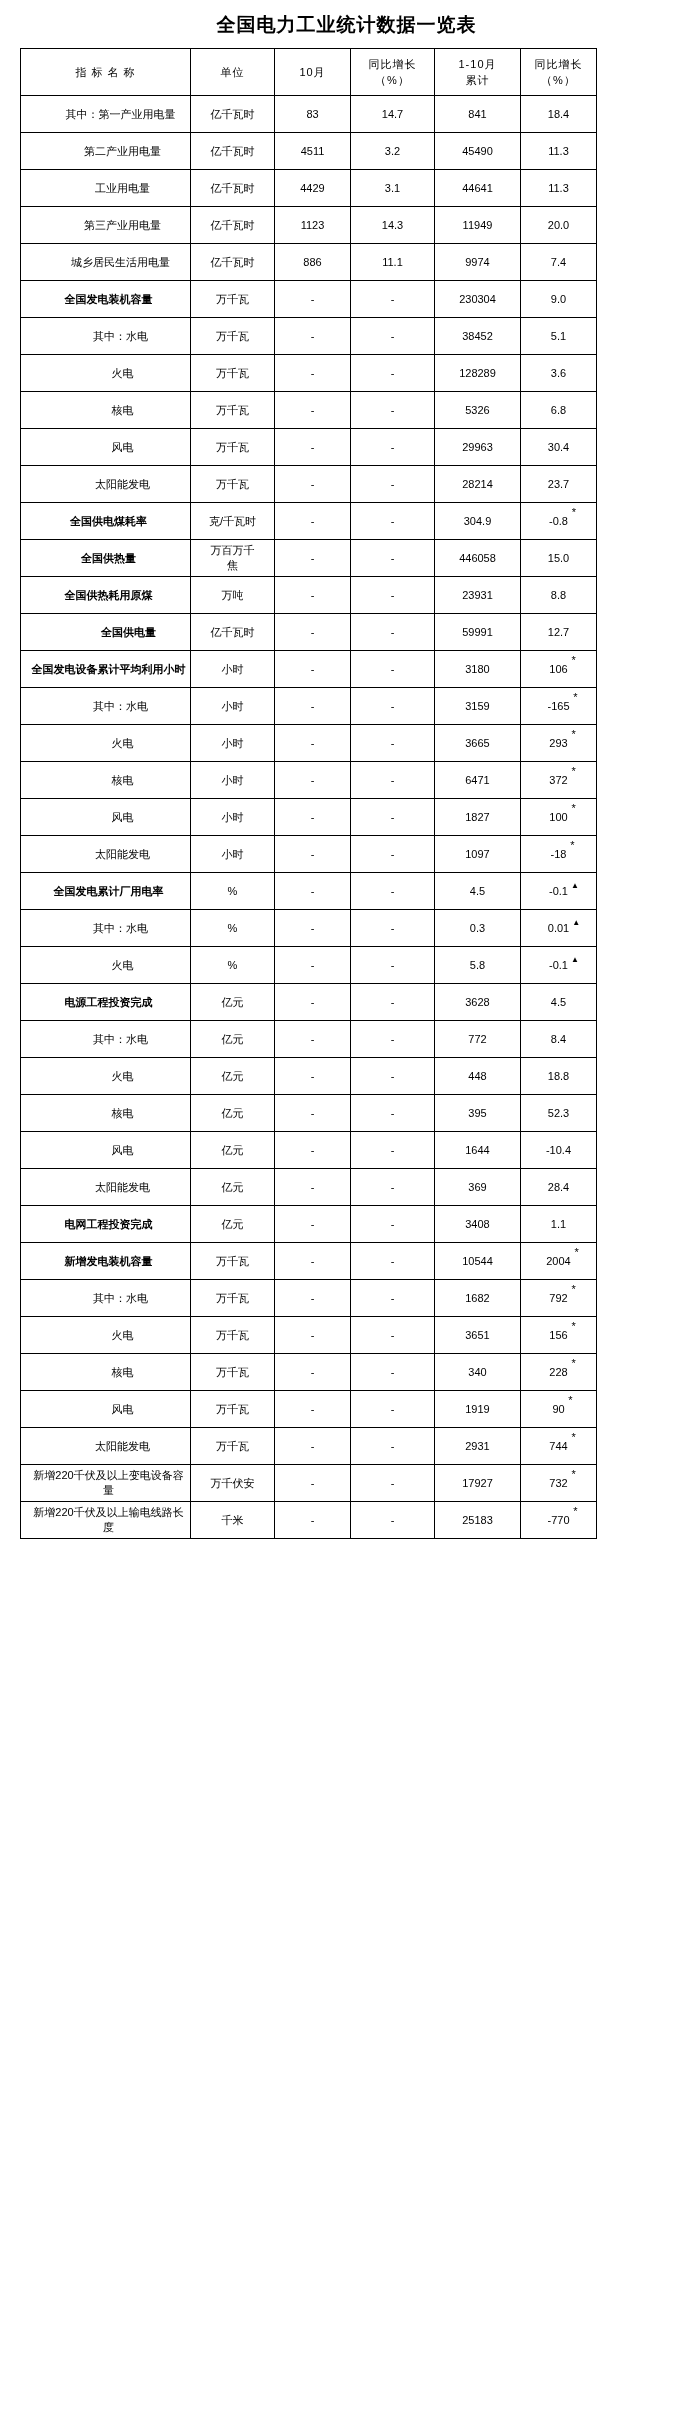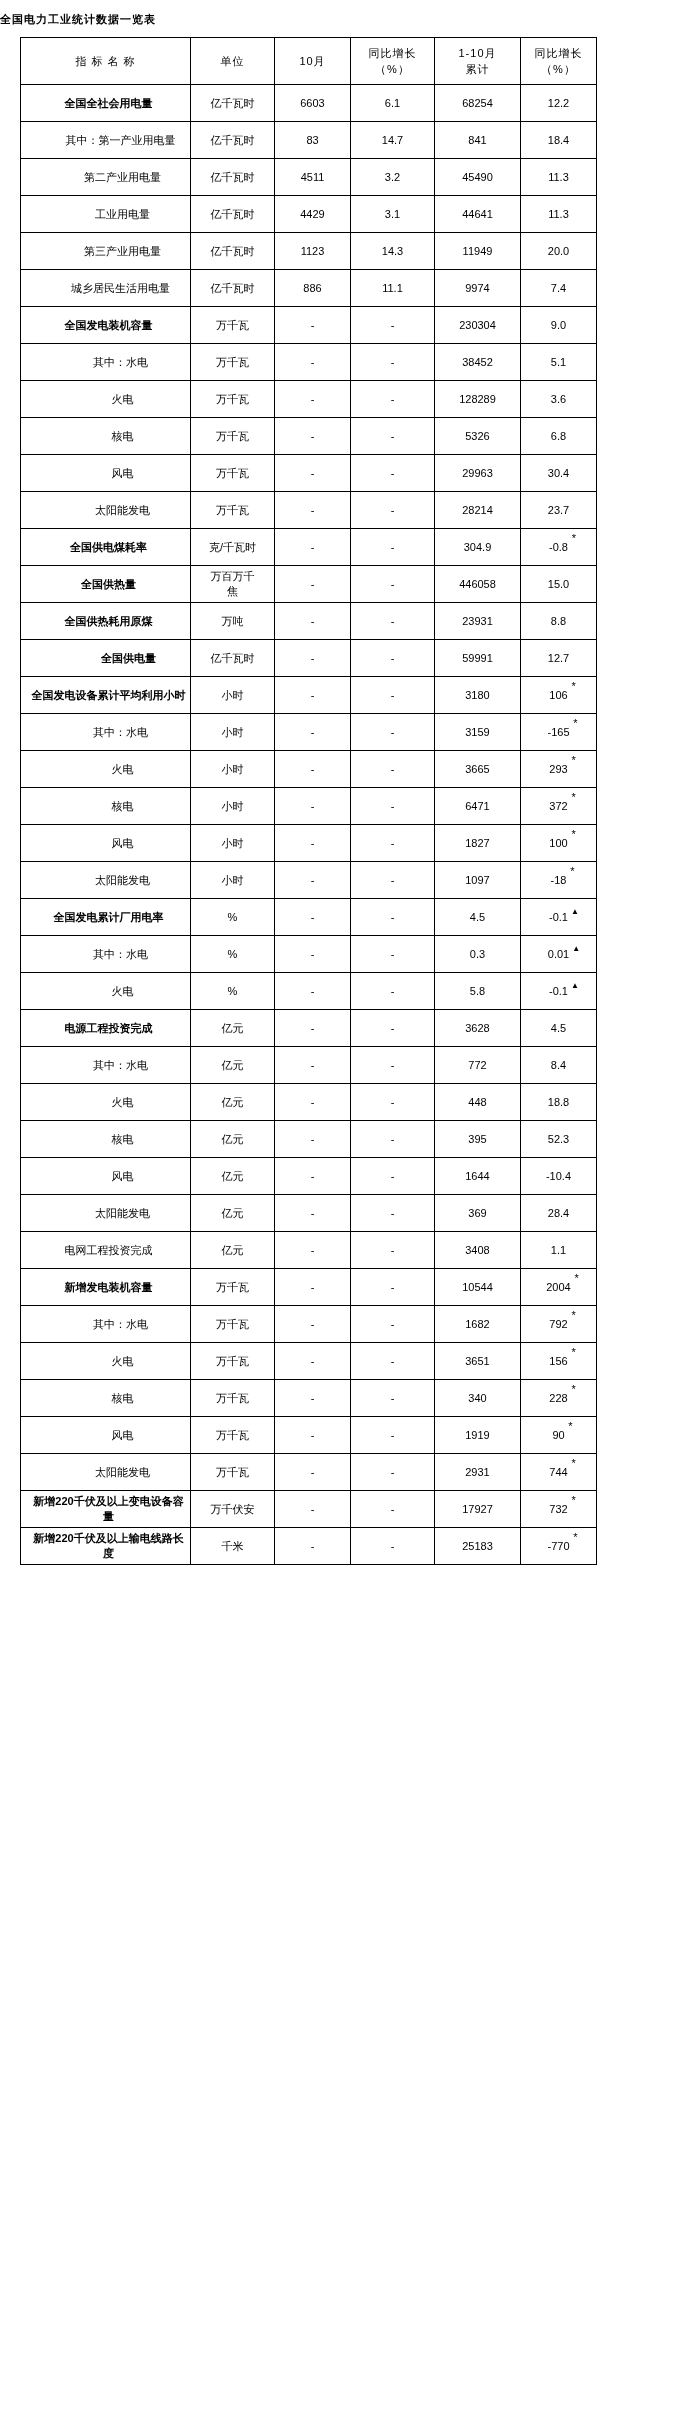--- a/index.html
+++ b/index.html
@@ -11,21 +11,22 @@
     width: 693px;
     font-family: "Liberation Sans", "DejaVu Sans", sans-serif;
     color: #000000;
   }
   .page {
     width: 693px;
     box-sizing: border-box;
     padding: 0;
   }
   .title {
-    font-size: 11px;
+    text-align: center;
+    font-size: 19px;
     font-weight: bold;
     letter-spacing: 1px;
     padding: 12px 0 10px 0;
   }
   table.stats {
     border-collapse: collapse;
     width: 547px;
     margin: 0 20px;
     table-layout: fixed;
   }
@@ -48,21 +49,21 @@
   }
   thead .hdr-line1 { display: block; }
   thead .hdr-line2 { display: block; }
   tbody td {
     height: 36px;
   }
   td.label {
     text-align: left;
     padding-left: 8px;
   }
-  td.label.ind0 { padding-left: 8px; font-weight: bold; }
+  td.label.ind0 { padding-left: 8px; }
   td.label.ind1 { padding-left: 32px; }
   td.label.ind2 { padding-left: 36px; margin-left: 20px; }
   .col-name  { width: 170px; }
   .col-unit  { width: 84px; }
   .col-m     { width: 76px; }
   .col-mg    { width: 84px; }
   .col-acc   { width: 86px; }
   .col-accg  { width: 76px; }
   .val {
     position: relative;
@@ -116,28 +117,20 @@
           <span class="hdr-line2">累计</span>
         </td>
         <td class="hdr-sub">
           <span class="hdr-line1">同比增长</span>
           <span class="hdr-line2">（%）</span>
         </td>
       </tr>
     </thead>
     <tbody id="table-body">
         <tr>
-          <td class="label ind0" style="font-weight: bold;">全国全社会用电量</td>
-          <td>亿千瓦时</td>
-          <td>6603</td>
-          <td>6.1</td>
-          <td>68254</td>
-          <td><span class="val">12.2</span></td>
-        </tr>
-        <tr>
           <td class="label ind1">其中：第一产业用电量</td>
           <td>亿千瓦时</td>
           <td>83</td>
           <td>14.7</td>
           <td>841</td>
           <td><span class="val">18.4</span></td>
         </tr>
         <tr>
           <td class="label ind2">第二产业用电量</td>
           <td>亿千瓦时</td>
@@ -364,21 +357,21 @@
         </tr>
         <tr>
           <td class="label ind2">太阳能发电</td>
           <td>亿元</td>
           <td>-</td>
           <td>-</td>
           <td>369</td>
           <td><span class="val">28.4</span></td>
         </tr>
         <tr>
-          <td class="label ind0" style="font-weight: normal;">电网工程投资完成</td>
+          <td class="label ind0" style="font-weight: bold;">电网工程投资完成</td>
           <td>亿元</td>
           <td>-</td>
           <td>-</td>
           <td>3408</td>
           <td><span class="val">1.1</span></td>
         </tr>
         <tr>
           <td class="label ind0" style="font-weight: bold;">新增发电装机容量</td>
           <td>万千瓦</td>
           <td>-</td>

